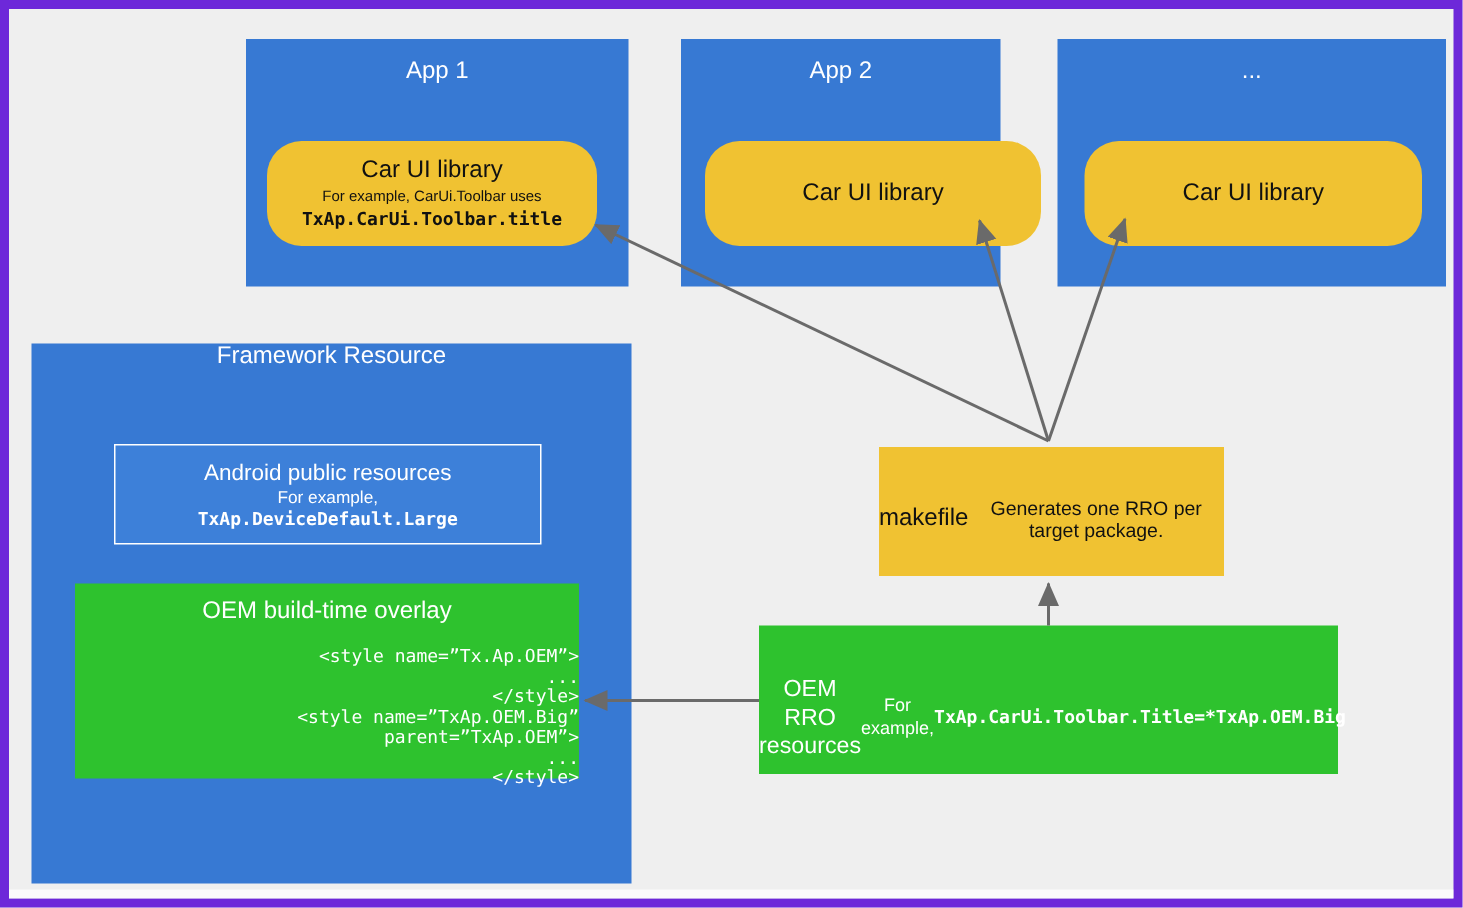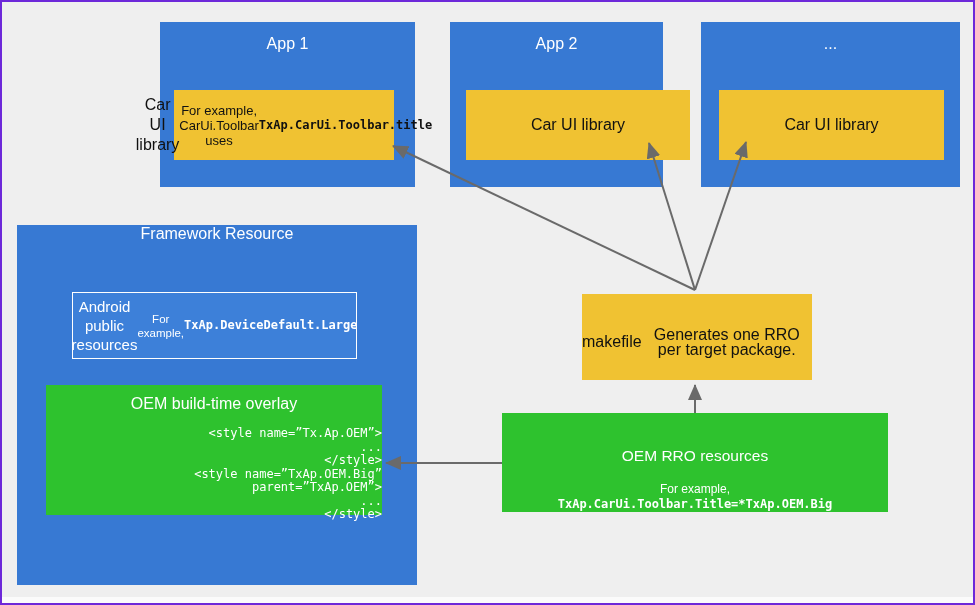--- a/index.html
+++ b/index.html
@@ -3,48 +3,48 @@
 <meta charset="utf-8">
 <style>
   :root{
     --blue:#3779D3; --blue-inner:#3D80D9; --yellow:#F0C232; --green:#2EC22E;
     --background:#EFEFEF; --arrow:#6A6A6A;
   }
   *{margin:0;padding:0;box-sizing:border-box;}
   body{font-family:"Liberation Sans",sans-serif;background:#fff;}
   .canvas{
     position:relative;width:975px;height:605px;background:var(--background);
-    border:2px solid #6d28d9;overflow:hidden;
+    border:6px solid #6d28d9;overflow:hidden;
   }
   .box{position:absolute;}
   .blue{background:var(--blue);color:#fff;}
   .yellow{background:var(--yellow);color:#111;}
   .green{background:var(--green);color:#fff;}
   .app{text-align:center;}
   .app-title{font-size:16px;padding-top:13px;color:#fff;}
-  .lib{display:flex;flex-direction:row;align-items:center;justify-content:center;text-align:center;}
+  .lib{display:flex;flex-direction:column;align-items:center;justify-content:center;text-align:center;border-radius:23px;}
   .lib-title{font-size:16px;line-height:20px;}
-  .sub{font-size:13px;line-height:15px;}
+  .sub{font-size:10px;line-height:15px;}
   .mono{font-family:"DejaVu Sans Mono",monospace;font-size:12px;line-height:15px;font-weight:bold;}
   .fw-title{font-size:16px;text-align:center;}
   .pubres{
     border:1px solid #fff;background:var(--blue-inner);
-    display:flex;align-items:center;justify-content:center;text-align:center;
+    display:flex;flex-direction:column;align-items:center;justify-content:center;text-align:center;
   }
   .pubres-title{font-size:15px;line-height:19px;}
   .pubres .sub{font-size:11.5px;line-height:14px;}
   .overlay-title{font-size:16px;text-align:center;padding-top:10px;}
   .code{
     font-family:"DejaVu Sans Mono",monospace;font-size:12px;line-height:13.5px;
     color:#fff;text-align:right;padding:14px 0 0 12px;white-space:pre;
   }
   .mkfile{display:flex;flex-direction:row;align-items:center;justify-content:flex-start;text-align:center;padding-top:10px;}
   .mkfile-title{font-size:16px;line-height:20px;}
-  .mkfile-sub{font-size:16px;line-height:15px;width:190px;}
-  .rro{display:flex;flex-direction:column;align-items:center;text-align:center;padding-top:23px;justify-content:flex-end;}
+  .mkfile-sub{font-size:13px;line-height:15px;width:190px;}
+  .rro{display:flex;flex-direction:row;align-items:center;text-align:center;padding-top:23px;}
   .rro-title{font-size:15.5px;line-height:19px;}
   .rro-gap{height:17px;}
   svg.arrows{position:absolute;left:0;top:0;width:975px;height:605px;pointer-events:none;}
   .bottom-strip{position:absolute;left:0;bottom:0;width:100%;height:6px;background:#fbfbfb;}
 </style>
 </head>
 <body>
 
 <div class="canvas">
 

